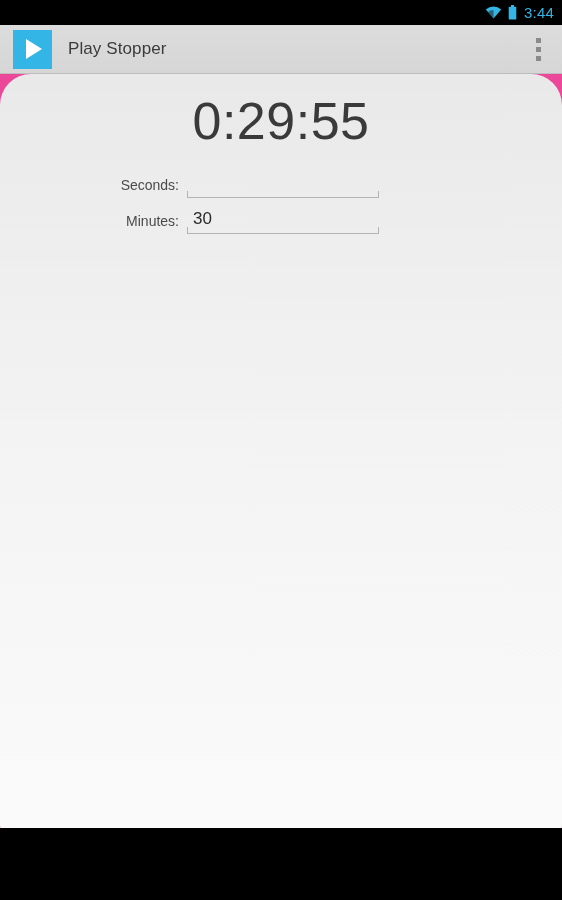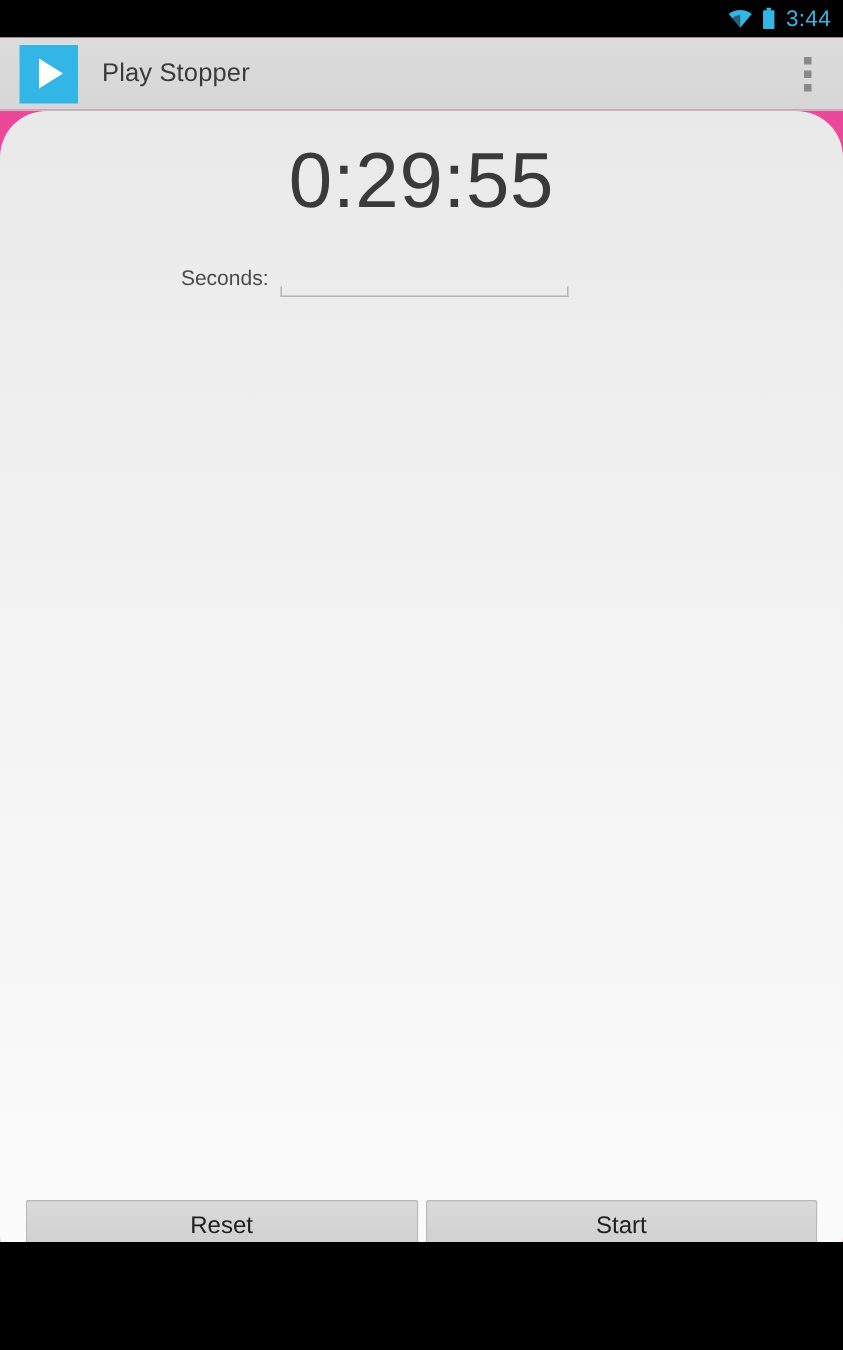--- a/index.html
+++ b/index.html
@@ -257,29 +257,31 @@
     <div id="fields">
 
       <div class="field-row">
         <div class="field-label">Seconds:</div>
         <div class="field-input-wrap">
           <div class="field-value"></div>
           <div class="field-underline"></div>
         </div>
       </div>
 
-
-
-    </div>
-
-    <div id="button-bar">
-      <button class="action-button">Reset</button>
-      <div id="button-gap"></div>
-      <button class="action-button">Start</button>
-    </div>
+      <div class="field-row">
+        <div class="field-label">Minutes:</div>
+        <div class="field-input-wrap">
+          <div class="field-value">30</div>
+          <div class="field-underline"></div>
+        </div>
+      </div>
+
+
+    </div>
+
 
   </div>
 
   <div id="nav-bar">
     <div class="nav-button">
       <svg width="32" height="24" viewBox="0 0 32 24">
         <path d="M8 7 h12 a5 5 0 0 1 0 10 h-9" fill="none" stroke="#d0d0d0" stroke-width="1.6"></path>
         <polyline points="12,2.5 6.2,7 12,11.5" fill="none" stroke="#d0d0d0" stroke-width="1.6"></polyline>
       </svg>
     </div>

